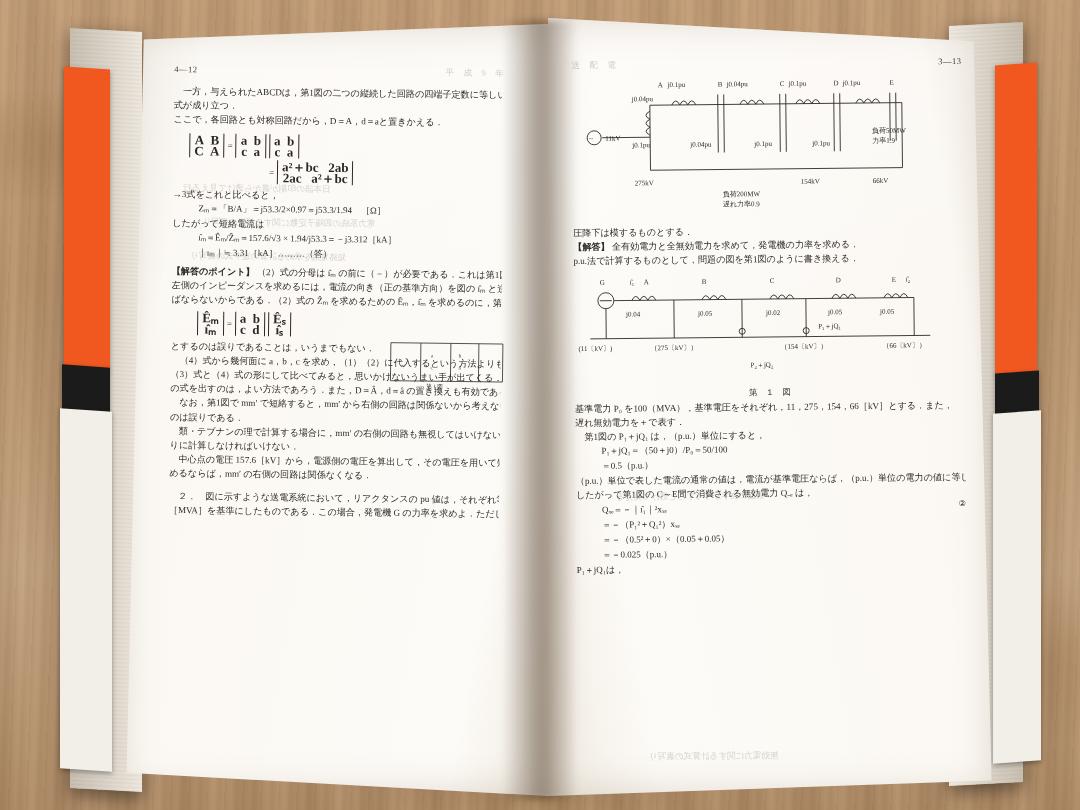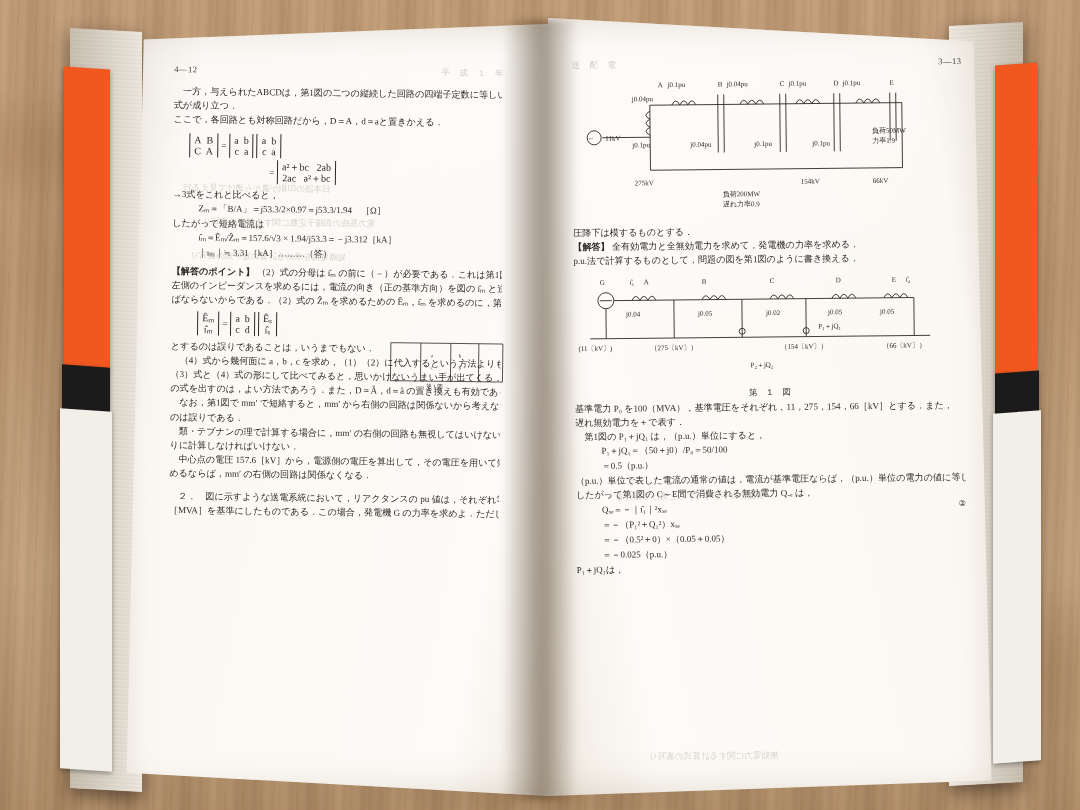--- a/index.html
+++ b/index.html
@@ -145,24 +145,25 @@
     color: #2d2a26;
     white-space: nowrap;
   }
 
   
   .matrix {
     display: inline-block;
     border-left: 1.2px solid #2d2a26;
     border-right: 1.2px solid #2d2a26;
     padding: 1px 4px;
-    font-size: 10px;
+    font-size: 13px;
     line-height: 11px;
     text-align: center;
     vertical-align: middle;
+    font-weight: bold;
   }
 
   
   .fig {
     position: relative;
     margin: 4px 0 2px 0;
   }
   .figcap { font-size: 8.4px; text-align: center; margin-top: 2px; }
   svg text { font-family: "Liberation Serif", serif; fill: #2d2a26; }
 
@@ -211,21 +212,21 @@
       <div class="blur-edge"></div>
     </div>
     <div class="leaf leaf-right">
       <div class="page-sheen"></div>
       <div class="blur-edge"></div>
     </div>
 
     <div class="pagecontent left-content">
       <div style="display:flex; justify-content:space-between; align-items:flex-start;">
         <div class="folio">4—12</div>
-        <div class="folio ghost">平　成　１　年</div>
+        <div class="folio ghost">平　成　9　年</div>
       </div>
 
       <div style="height:8px"></div>
       <div class="line ind">一方，与えられたABCDは，第1図の二つの縦続した回路の四端子定数に等しいから</div>
       <div class="line">式が成り立つ．</div>
       <div class="line">ここで，各回路とも対称回路だから，D＝A，d＝aと置きかえる．</div>
 
       <div style="margin:6px 0 2px 16px; display:flex; align-items:center; gap:3px;">
         <span class="matrix">
           <span>A&nbsp;&nbsp;B</span><br><span>C&nbsp;&nbsp;A</span>

